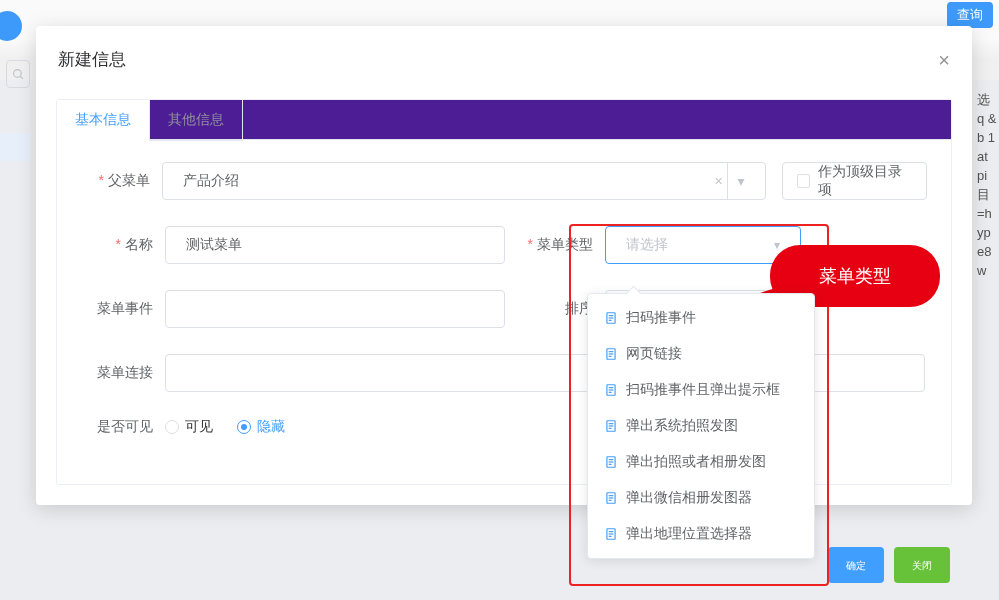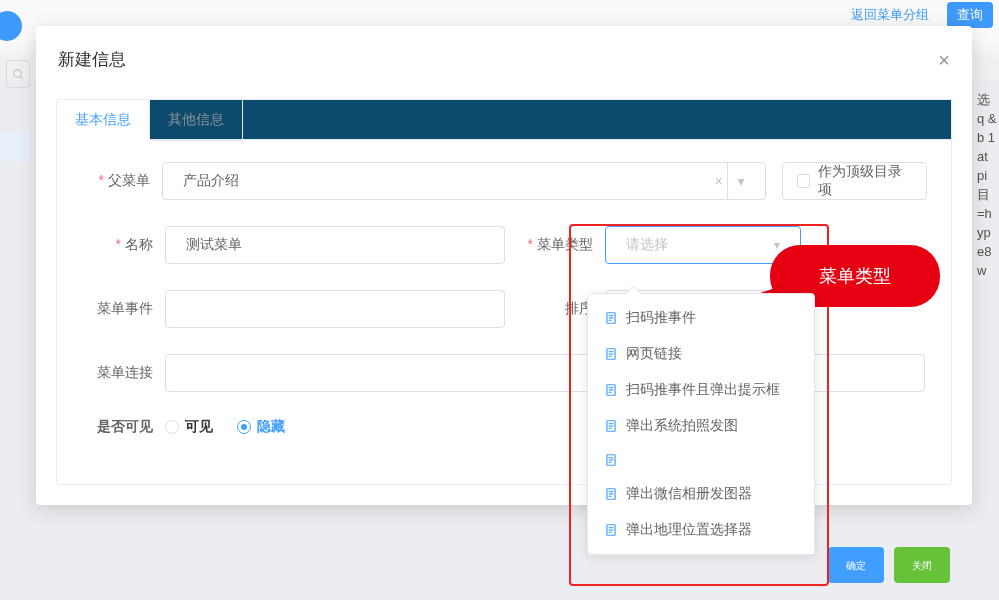--- a/index.html
+++ b/index.html
@@ -17,21 +17,21 @@
   .bg-left-blue { position: absolute; left: 0; top: 133px; width: 30px; height: 28px; background: #ecf5ff; }
 
   
   .mask { position: absolute; inset: 0; background: rgba(0,0,0,0.02); }
   .modal { position: absolute; left: 36px; top: 26px; width: 936px; background: #fff; border-radius: 4px; box-shadow: 0 4px 20px rgba(0,0,0,0.15); }
   .modal-header { padding: 22px 22px 28px 22px; display: flex; justify-content: space-between; align-items: center; }
   .modal-title { font-size: 17px; color: #303133; }
   .close-x { font-size: 20px; color: #909399; cursor: pointer; line-height: 1; }
 
   .card { margin: 0 20px 20px 20px; border: 1px solid #ebeef5; border-radius: 3px; }
-  .tabs-bar { border-bottom: 1px solid #e4e7ed; background: #0c4a6e; display: flex; height: 40px; }
+  .tabs-bar { border-bottom: 1px solid #e4e7ed; background: #4c1d95; display: flex; height: 40px; }
   .tab { padding: 0 18px; display: flex; align-items: center; font-size: 14px; color: #909399; border-right: 1px solid #e4e7ed; border-bottom: 1px solid #e4e7ed; margin-bottom:-1px; height:41px; cursor:pointer;}
   .tab.active { color: #409eff; background: #fff; border-bottom: 1px solid #fff; }
 
   .form-body { padding: 22px 24px 28px 18px; }
   .form-row { display: flex; align-items: center; margin-bottom: 26px; }
   .form-item { display: flex; align-items: center; }
   .label { width: 90px; text-align: right; padding-right: 12px; color: #606266; font-size: 14px; white-space: nowrap; }
   .req::before { content: "*"; color: #f56c6c; margin-right: 4px; }
 
   .input, .select { height: 38px; border: 1px solid #dcdfe6; border-radius: 4px; padding: 0 20px; font-size: 14px; color: #606266; outline: none; background:#fff; }
@@ -79,21 +79,20 @@
   .btn.success { background: #67c23a; }
 
   .footer-wrap { position:absolute; left:36px; width:936px; top:535px; height:60px; display:flex; justify-content:flex-end; align-items:center; gap:10px; padding-right:22px; z-index:5;}
 </style>
 </head>
 <body>
 
 <div class="bg-top">
   <div class="bg-avatar"></div>
   <div class="bg-top-buttons">
-    <span class="bg-btn">返回菜单分组</span>
     <span class="bg-btn primary">查询</span>
   </div>
 </div>
 <div class="bg-left-search">
   <svg width="13" height="13" viewBox="0 0 24 24" fill="none" stroke="#c0c4cc" stroke-width="2">
       <circle cx="10" cy="10" r="7"></circle>
       <line x1="20" y1="20" x2="15" y2="15"></line>
     </svg>
 </div>
 <div class="bg-left-blue"></div>
@@ -159,21 +158,21 @@
         </div>
       </div>
 
       <div class="form-row full-input">
         <div class="form-item">
           <div class="label">菜单连接</div>
           <input class="input" style="">
         </div>
       </div>
 
-      <div class="form-row" style="margin-bottom:20px;font-weight:bold;">
+      <div class="form-row" style="margin-bottom:20px;">
         <div class="form-item">
           <div class="label">是否可见</div>
           <div class="radios">
             <label class="radio">
               <span class="dot"></span>
               <span class="txt">可见</span>
             </label>
             <label class="radio checked">
               <span class="dot"></span>
               <span class="txt">隐藏</span>
@@ -244,20 +243,21 @@
     </div>
   <div class="opt">
       <span class="opt-icon">
         <svg viewBox="0 0 24 24" fill="none" stroke="#409eff" stroke-width="2">
           <rect x="5" y="3" width="14" height="18" rx="1"></rect>
           <line x1="8" y1="8" x2="16" y2="8"></line>
           <line x1="8" y1="12" x2="16" y2="12"></line>
           <line x1="8" y1="16" x2="13" y2="16"></line>
         </svg>
       </span>
+      <span>弹出拍照或者相册发图</span>
     </div>
   <div class="opt">
       <span class="opt-icon">
         <svg viewBox="0 0 24 24" fill="none" stroke="#409eff" stroke-width="2">
           <rect x="5" y="3" width="14" height="18" rx="1"></rect>
           <line x1="8" y1="8" x2="16" y2="8"></line>
           <line x1="8" y1="12" x2="16" y2="12"></line>
           <line x1="8" y1="16" x2="13" y2="16"></line>
         </svg>
       </span>

